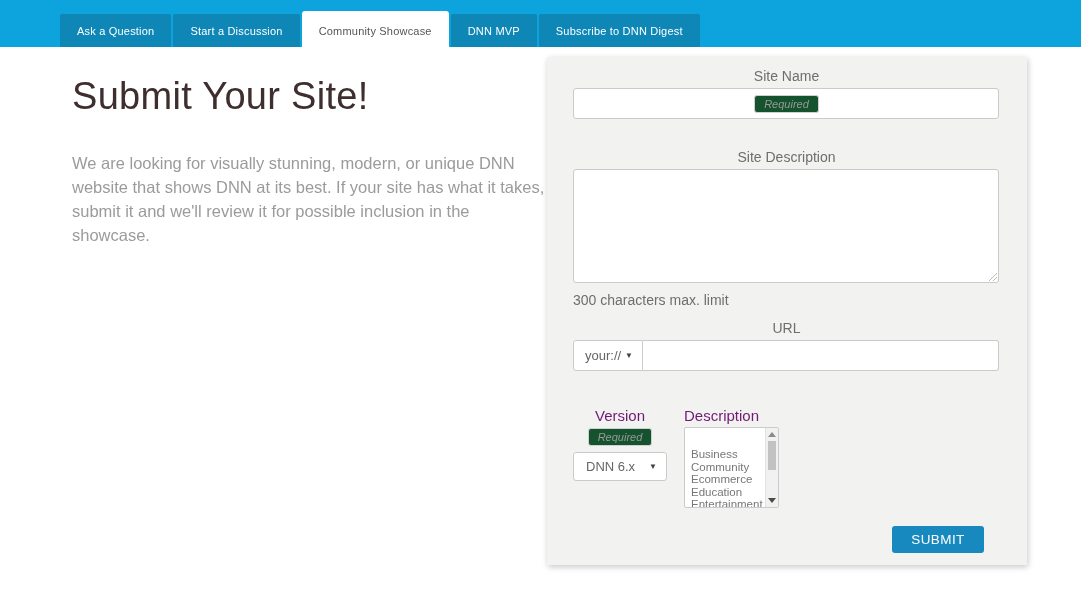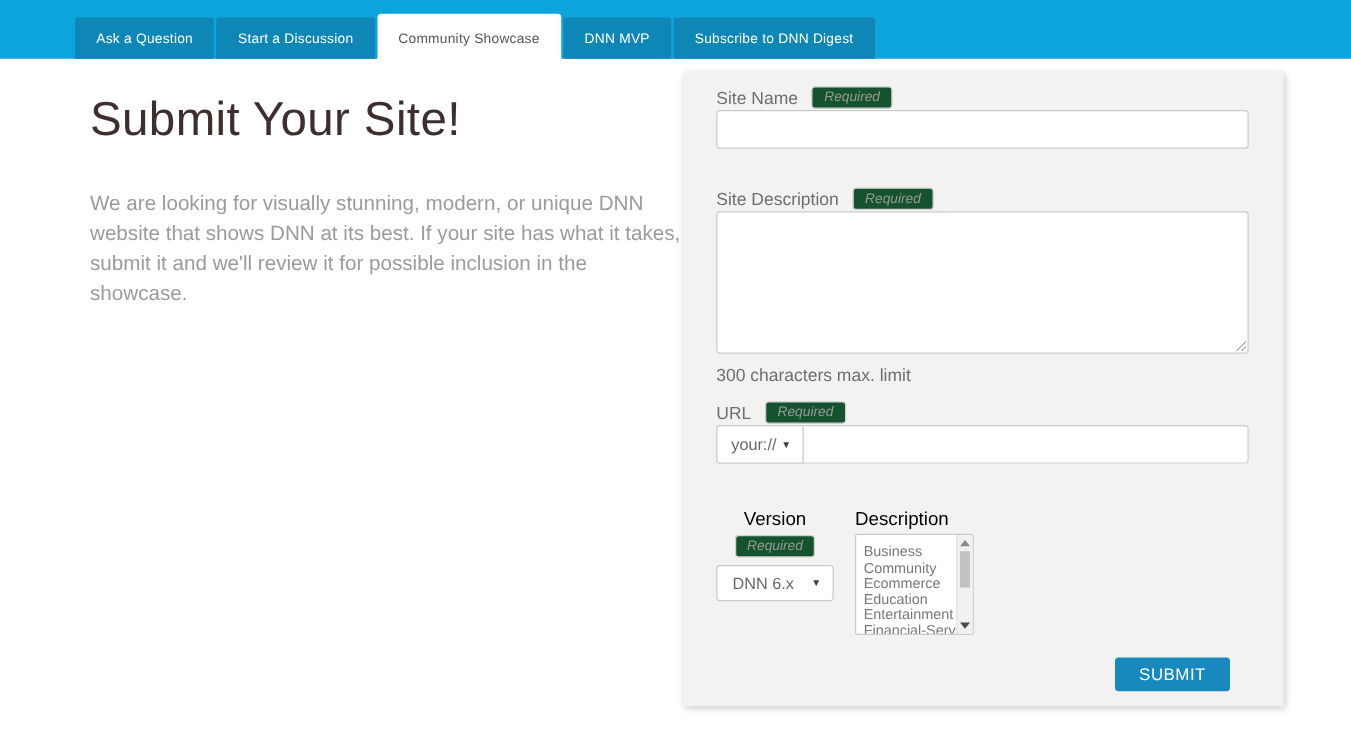--- a/index.html
+++ b/index.html
@@ -23,21 +23,21 @@
   .intro { position:absolute; left:72px; top:75px; width:478px; }
   .intro h1 { font-size:38px; font-weight:400; color:#3E2F2E; letter-spacing:.3px; }
   .intro p { margin-top:33px; font-size:16.5px; line-height:24px; color:#9B9B9B; }
 
   
   .panel {
     position:absolute; left:547px; top:57px; width:480px; height:508px;
     background:#F2F2F1; box-shadow:1px 2px 6px rgba(0,0,0,.22);
     padding:11px 27px 0 26px;
   }
-  .label-row { display:flex; align-items:center; gap:11px; height:20px; }
+  .label-row { display:flex; align-items:center; gap:11px; height:20px;flex-direction:column; }
   .field-label { font-size:14px; color:#6E6E6E; }
   .required {
     font-size:11px; font-style:italic; color:#999999;
     background:#14532d; border:1px solid #D0D0D0; border-radius:3px;
     padding:2px 9px; line-height:12px;
   }
   .text-input {
     display:block; width:426px; height:31px; background:#fff;
     border:1px solid #CBCBCB; border-radius:3px; outline:none;
     font-size:14px; color:#555; padding:0 9px; font-family:inherit;
@@ -67,30 +67,30 @@
   .url-row { display:flex; width:426px; }
   .url-protocol { width:70px; height:31px; border-radius:3px 0 0 3px; padding-left:11px; }
   .url-input {
     flex:1; height:31px; background:#fff; border:1px solid #CBCBCB; border-left:none;
     border-radius:0 3px 3px 0; outline:none; font-size:14px; color:#555; padding:0 9px;
     font-family:inherit;
   }
 
   
   .version-group { position:absolute; left:26px; top:350px; width:94px; text-align:center; }
-  .group-label { font-size:15px; color:#000000; }
+  .group-label { font-size:15px; color:#701a75; }
   .version-group .required { display:inline-block; margin-top:4px; }
   .version-select { margin-top:6px; width:94px; height:29px; padding-left:12px; text-align:left; }
 
   .categories-group { position:absolute; left:137px; top:350px; width:95px; text-align:left; }
   .listbox {
     position:relative; margin-top:3px; width:95px; height:81px;
     background:#fff; border:1px solid #CBCBCB; border-radius:2px; overflow:hidden;
   }
-  .listbox-items { padding:8px 0 0 6px; }
+  .listbox-items { padding:20px 0 0 6px; }
   .listbox-item {
     font-size:11.5px; line-height:12.5px; color:#777; white-space:nowrap;
     overflow:hidden; width:75px; cursor:pointer;
   }
   .scrollbar {
     position:absolute; top:0; right:0; width:13px; height:100%;
     background:#F1F1F1; border-left:1px solid #E3E3E3;
   }
   .arrow-up { position:absolute; top:4px; left:2px; width:0; height:0;
     border-left:4px solid transparent; border-right:4px solid transparent;

